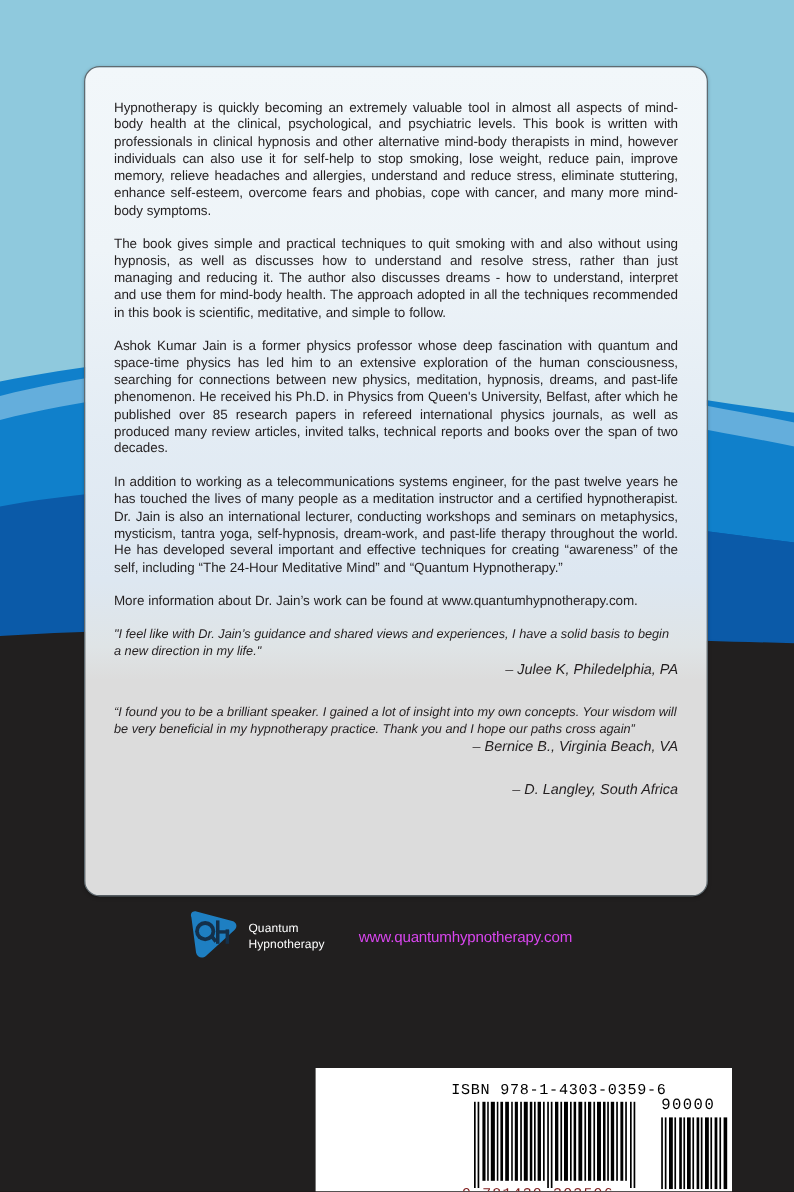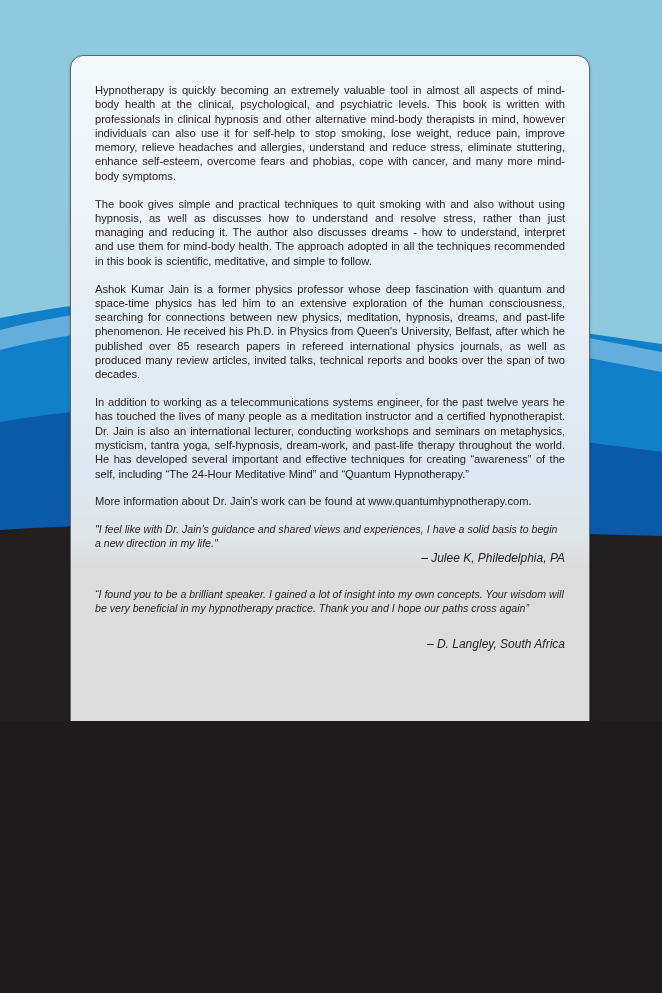--- a/index.html
+++ b/index.html
@@ -10,21 +10,21 @@
   body {
     width: 662px;
     height: 993px;
     overflow: hidden;
     font-family: "Liberation Sans", sans-serif;
   }
 
   #cover {
     position: relative;
     width: 662px;
-    height: 721px;
+    height: 993px;
     background: #211f1f;
     overflow: hidden;
   }
 
   
   .bg-layer {
     position: absolute;
     left: 0;
     top: 0;
     width: 662px;
@@ -207,20 +207,21 @@
 
       <div class="quote-wrap">
         <p class="quote">"I feel like with Dr. Jain’s guidance and shared views and experiences, I have a solid basis to begin a new direction in my life."</p>
         <p class="attrib">– Julee K, Philedelphia, PA</p>
       </div>
 
       <div class="gap-sm"></div>
 
       <div class="quote-wrap">
         <p class="quote">“I found you to be a brilliant speaker. I gained a lot of insight into my own concepts. Your wisdom will be very beneficial in my hypnotherapy practice. Thank you and I hope our paths cross again”</p>
+        <p class="attrib">– Bernice B., Virginia Beach, VA</p>
       </div>
 
       <div class="gap-sm"></div>
 
       <div class="quote-wrap">
         <p class="attrib">– D. Langley, South Africa</p>
       </div>
 
     </div>
   </div>

